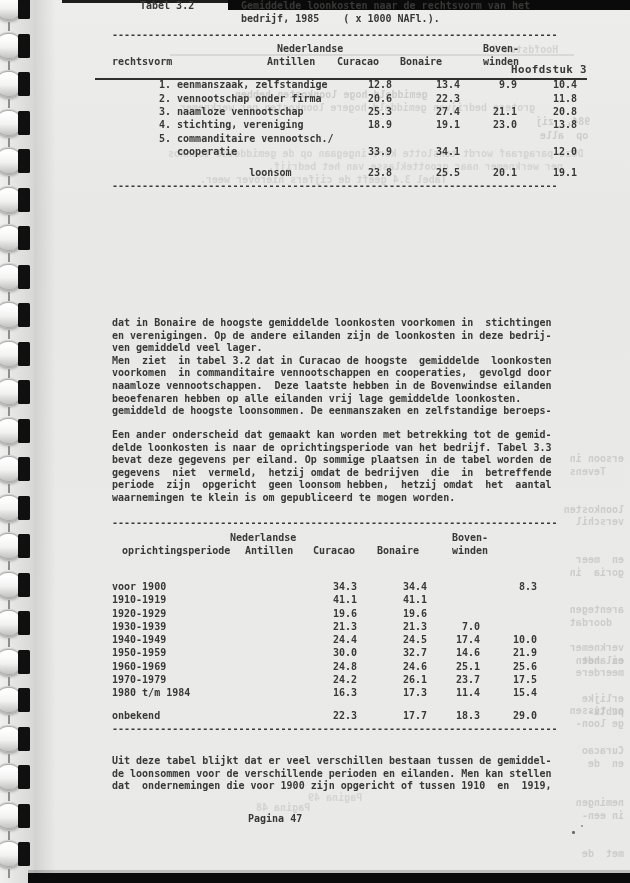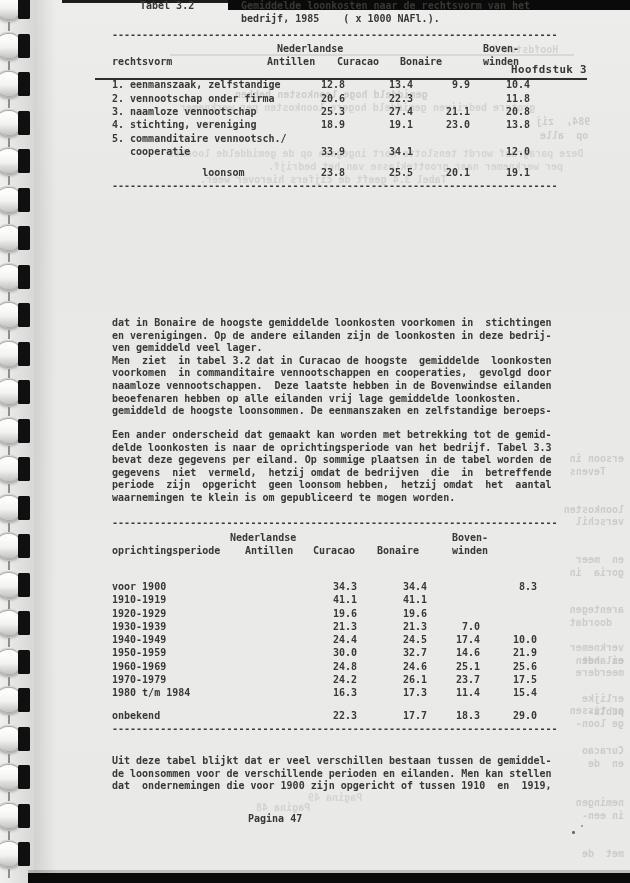--- a/index.html
+++ b/index.html
@@ -40,21 +40,21 @@
   .tbl-head { display:flex;justify-content:center; }
   .tbl-label { width:101px; flex:0 0 101px; font-size:10px; line-height:12.6px; white-space:pre; }
   .tbl-title div { font-size:10px; line-height:12.6px; white-space:pre; }
   .dash { font-size:10px; line-height:10px; white-space:pre; overflow:hidden; width:446px; color:#3b3b39; }
   .t32 .dash1 { margin-top:5px; } .t33 .dash1 { margin-top:2px; }
   .dash2 { margin-top:2px; }
   .hdr-zone { position:relative; }
   .t32 .hdr-zone { height:34px; } .t33 .hdr-zone { height:34px; }
   .hdr-zone span { position:absolute; font-size:10px; line-height:13px; white-space:pre; }
   .grid { display:grid; font-size:10px; line-height:13.4px; }
-  .t32 .grid { grid-template-columns:180px 53px 68px 57px 60px; margin-top:4px; }
+  .t32 .grid { grid-template-columns:180px 53px 68px 57px 60px; margin-top:4px;margin-left:47px; }
   .t33 .grid { grid-template-columns:175px 70px 70px 53px 57px; margin-top:18px; line-height:13.3px; }
   .grid .lab { white-space:pre; }
   .grid .num { text-align:right; white-space:pre; }
   .grid .spacer32 { grid-column:1/-1; height:7px; }
   .grid .spacer33 { grid-column:1/-1; height:9px; }
 
   .footer { position:absolute; left:248px; top:813px; font-size:10px; white-space:pre; }
 
   
   .bleed { position:absolute; transform:scaleX(-1); color:#c3c3c1; font-size:10px;
@@ -286,21 +286,21 @@
     <div>gegevens  niet  vermeld,  hetzij omdat de bedrijven  die  in  betreffende</div>
     <div>periode  zijn  opgericht  geen loonsom hebben,  hetzij omdat  het  aantal</div>
     <div>waarnemingen te klein is om gepubliceerd te mogen worden.</div>
   </div>
 
   <div class="tbl t33" style="top:516px">
     <div class="dash dash1">--------------------------------------------------------------------------</div>
     <div class="hdr-zone">
       <span style="left:118px; top:3px">Nederlandse</span>
       <span style="left:340px; top:3px">Boven-</span>
-      <span style="left:0;     top:16px">oprichtingsperiode</span>
+      <span style="left:10px;     top:16px">oprichtingsperiode</span>
       <span style="left:133px; top:16px">Antillen</span>
       <span style="left:201px; top:16px">Curacao</span>
       <span style="left:265px; top:16px">Bonaire</span>
       <span style="left:340px; top:16px">winden</span>
     </div>
     <div class="grid">
       <div class="lab">voor 1900</div>
       <div class="num">34.3</div>
       <div class="num">34.4</div>
       <div class="num"></div>

